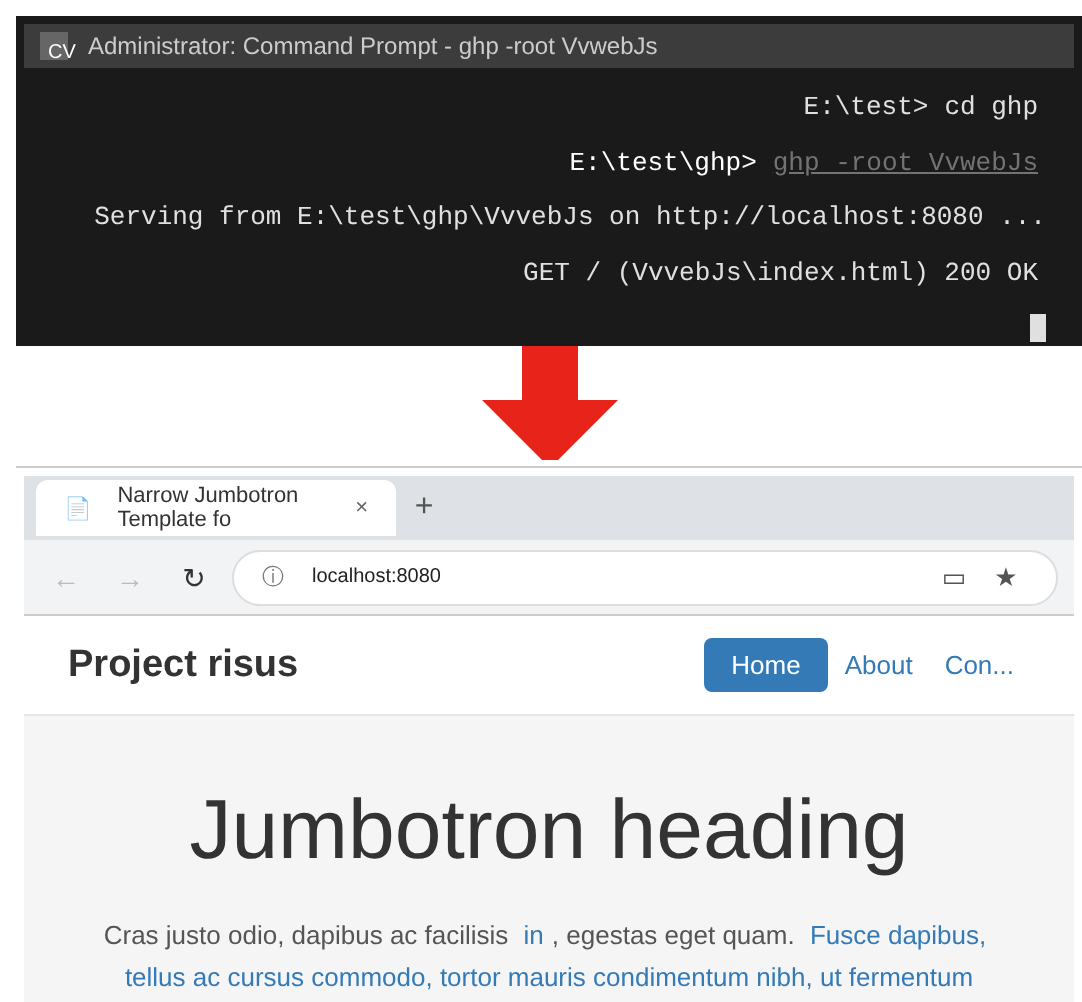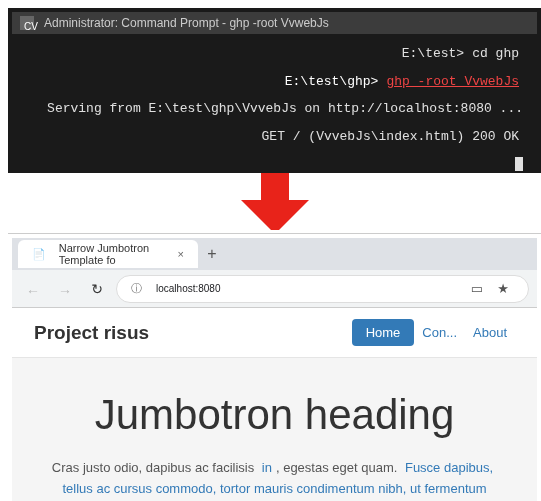--- a/index.html
+++ b/index.html
@@ -50,21 +50,21 @@
       font-family: 'Courier New', monospace;
       font-size: 13px;
       color: #e0e0e0;
       line-height: 1.5;
       text-align: right;
     }
 
     .terminal-line-normal { color: #e0e0e0; }
     .terminal-line-cmd { color: #fff; }
     .terminal-line-highlight { color: #e0e0e0; }
-    .terminal-underline { text-decoration: underline; color: #ef4444; }
+    .terminal-underline { text-decoration: underline; color: #737373; }
     .terminal-cursor {
       display: inline-block;
       width: 8px;
       height: 14px;
       background: #e0e0e0;
       vertical-align: middle;
     }
 
     
     .arrow-section {
@@ -344,22 +344,22 @@
         <span class="address-action-btn">★</span>
       </div>
     </div>
   </div>
 
   <div class="webpage">
     <div class="webpage-navbar">
       <span class="navbar-brand">Project risus</span>
       <div class="navbar-links">
         <button class="nav-btn-home">Home</button>
+        <a class="nav-link">About</a>
         <a class="nav-link">Con...</a>
-        <a class="nav-link">About</a>
       </div>
     </div>
     <div class="webpage-hero">
       <h1 class="hero-heading">Jumbotron heading</h1>
       <p class="hero-text">
         Cras justo odio, dapibus ac facilisis <a class="link-text">in</a>, egestas eget quam. <a class="link-text">Fusce dapibus,</a>
         <a class="link-text">tellus ac cursus commodo, tortor mauris condimentum nibh, ut fermentum</a>
         massa justo sit amet <a class="link-text">risus</a>.
       </p>
     </div>

